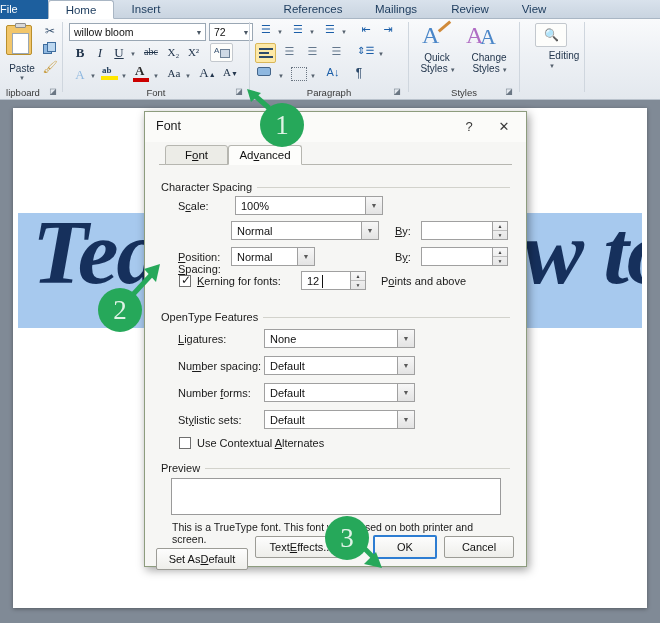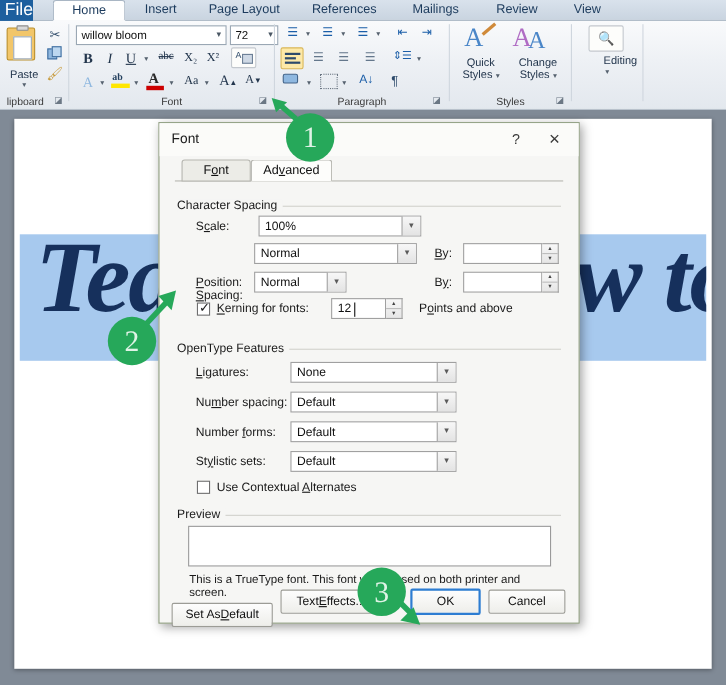--- a/index.html
+++ b/index.html
@@ -15,22 +15,22 @@
     background: linear-gradient(#ffffff,#eef1f5 55%,#e3e8ee);
     border-bottom: 1px solid #b9c2cc; }
 
   #tabstrip { position:absolute; left:0; top:0; width:660px; height:19px;
     background: linear-gradient(#d9e2ec,#c9d4e0);
     border-bottom:1px solid #a9b6c4; }
   .tab { position:absolute; top:0; height:19px; line-height:19px; font-size:11.5px;
      color:#1b3a5c; text-align:center; }
   .tab.active { background:#fff; border:1px solid #a9b6c4; border-bottom:1px solid #fff;
      border-radius:3px 3px 0 0; color:#1b3a5c; }
-  #tab-file { left:0; top:0; width:30px; height:19px; line-height:19px; text-align:right;
-     background:#1d5f9e; color:#fff; font-size:16px; }
+  #tab-file { left:0; top:0; width:48px; height:19px; line-height:19px; text-align:left;
+     background:#1d5f9e; color:#fff; font-size:11px; }
 
   #ribbon-body { position:absolute; left:0; top:19px; width:660px; height:80px; }
   .grp { position:absolute; top:0; height:80px; }
   .grp-sep { position:absolute; top:3px; width:1px; height:70px; background:#cfd6de; }
   .grp-label { position:absolute; bottom:1px; width:100%; text-align:center;
       font-size:9.5px; color:#3a3a3a; }
   .dlg-launcher { position:absolute; bottom:2px; font-size:8px; color:#6b7784;
       width:10px; height:10px; line-height:10px; text-align:center; }
 
   .icon-btn { position:absolute; font-size:11px; color:#23364d; text-align:center; }
@@ -130,21 +130,20 @@
 <body>
 
 <div id="screen">
 
   <div id="ribbon-area">
 
     <div id="tabstrip">
       <div id="tab-file">File</div>
       <div class="tab active" style="left:48px;width:66px;">Home</div>
       <div class="tab" style="left:118px;width:56px;">Insert</div>
-      <div class="tab" style="left:176px;width:92px;">Page Layout</div>
       <div class="tab" style="left:270px;width:86px;">References</div>
       <div class="tab" style="left:358px;width:76px;">Mailings</div>
       <div class="tab" style="left:436px;width:68px;">Review</div>
       <div class="tab" style="left:506px;width:56px;">View</div>
     </div>
 
     <div id="ribbon-body">
 
       <div class="grp" style="left:0;width:62px;">
         <div style="position:absolute;left:6px;top:6px;width:30px;height:36px;">

